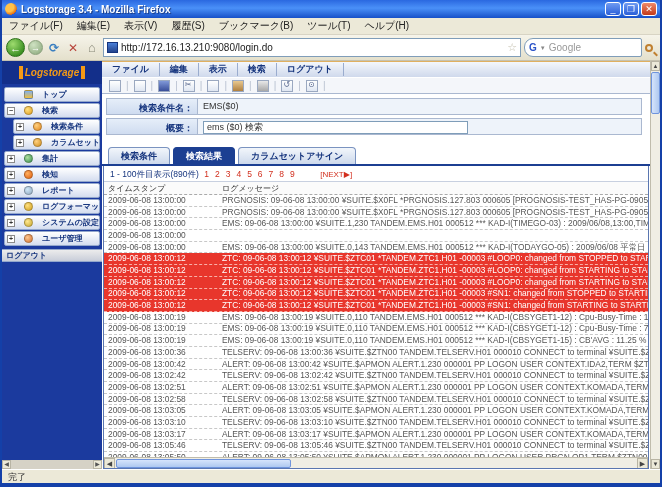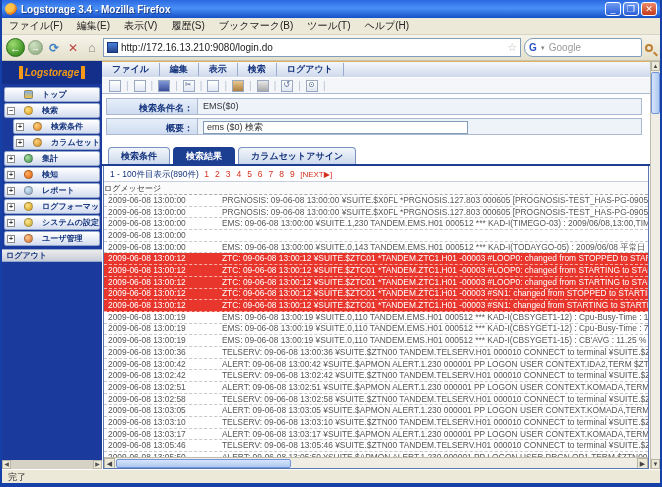--- a/index.html
+++ b/index.html
@@ -90,21 +90,21 @@
   .finput { width:265px; height:13px; background:#fff; border:1px solid #7f9db9; font-size:9px; color:#333; padding:0 3px; margin-top:-1px; font-family:inherit; }
 
   .tabbar { padding:4px 0 0 6px; border-bottom:2px solid #1c3f92; flex:0 0 auto; }
   .tab { display:inline-block; height:17px; line-height:17px; padding:0 12px; margin-right:3px; font-size:9px; font-weight:bold; color:#16357e; background:linear-gradient(#f2f6fb,#cdd9ec); border:1px solid #7a93c0; border-bottom:none; border-radius:4px 4px 0 0; }
   .tab.active { background:#1c3f92; color:#fff; border-color:#1c3f92; }
 
   .panel { flex:1; border:1px solid #5a76b0; border-top:none; margin:0 1px; overflow:hidden; display:flex; flex-direction:column; }
   .pagination { height:16px; line-height:16px; font-size:8.5px; color:#16357e; padding-left:6px; border-bottom:1px solid #c8d0e0; flex:0 0 auto; white-space:nowrap; }
   .pages { margin-left:0; }
   .page { color:#d22f1e; margin:0 3px; }
-  .nextlbl { color:#d22f1e; margin-left:0; font-size:8px; }
+  .nextlbl { color:#d22f1e; margin-left:20px; font-size:8px; }
 
   .logtable { flex:1; overflow:hidden; }
   .lheader { display:flex; height:13px; line-height:13px; font-size:8px; color:#333; background:#fbfbfb; border-bottom:1px dashed #aaa; }
   .lrow { display:flex; height:11.7px; line-height:10.8px; font-size:8.4px; color:#555; border-bottom:1px dashed #c8c8c8; white-space:nowrap; overflow:hidden;align-items:flex-end; }
   .lrow.alert { background:#e8362c; color:#fff; border-bottom:1px dashed #f8b0a8; }
   .cts { width:118px; padding-left:4px; flex:0 0 auto; overflow:hidden; }
   .cmsg { flex:1; overflow:hidden; }
 
   .hscroll { height:11px; background:#f0eee4; border-top:1px solid #c0bcac; display:flex; align-items:center; flex:0 0 auto; }
   .harrow { width:11px; height:11px; background:#ece9d8; border:1px solid #b8b4a4; font-size:7px; line-height:9px; text-align:center; color:#444; flex:0 0 auto; }
@@ -305,20 +305,21 @@
         <div class="pagination">
           <span>1 - 100件目表示(890件)</span>
           <span class="pages">
             
           <span class="page">1</span><span class="page">2</span><span class="page">3</span><span class="page">4</span><span class="page">5</span><span class="page">6</span><span class="page">7</span><span class="page">8</span><span class="page">9</span></span>
           <span class="nextlbl">[NEXT▶]</span>
         </div>
 
         <div class="logtable">
           <div class="lheader">
+            <div class="cts">タイムスタンプ</div>
             <div class="cmsg">ログメッセージ</div>
           </div>
           <div>
 
               <div class="lrow">
                 <div class="cts">2009-06-08 13:00:00</div>
                 <div class="cmsg">PRGNOSIS: 09-06-08 13:00:00 ¥SUITE.$X0FL *PRGNOSIS.127.803 000605 [PROGNOSIS-TEST_HAS-PG-09052801] MSGNO = 10180302 TCPIP or TCPSAM</div>
               </div>
 
               <div class="lrow">

